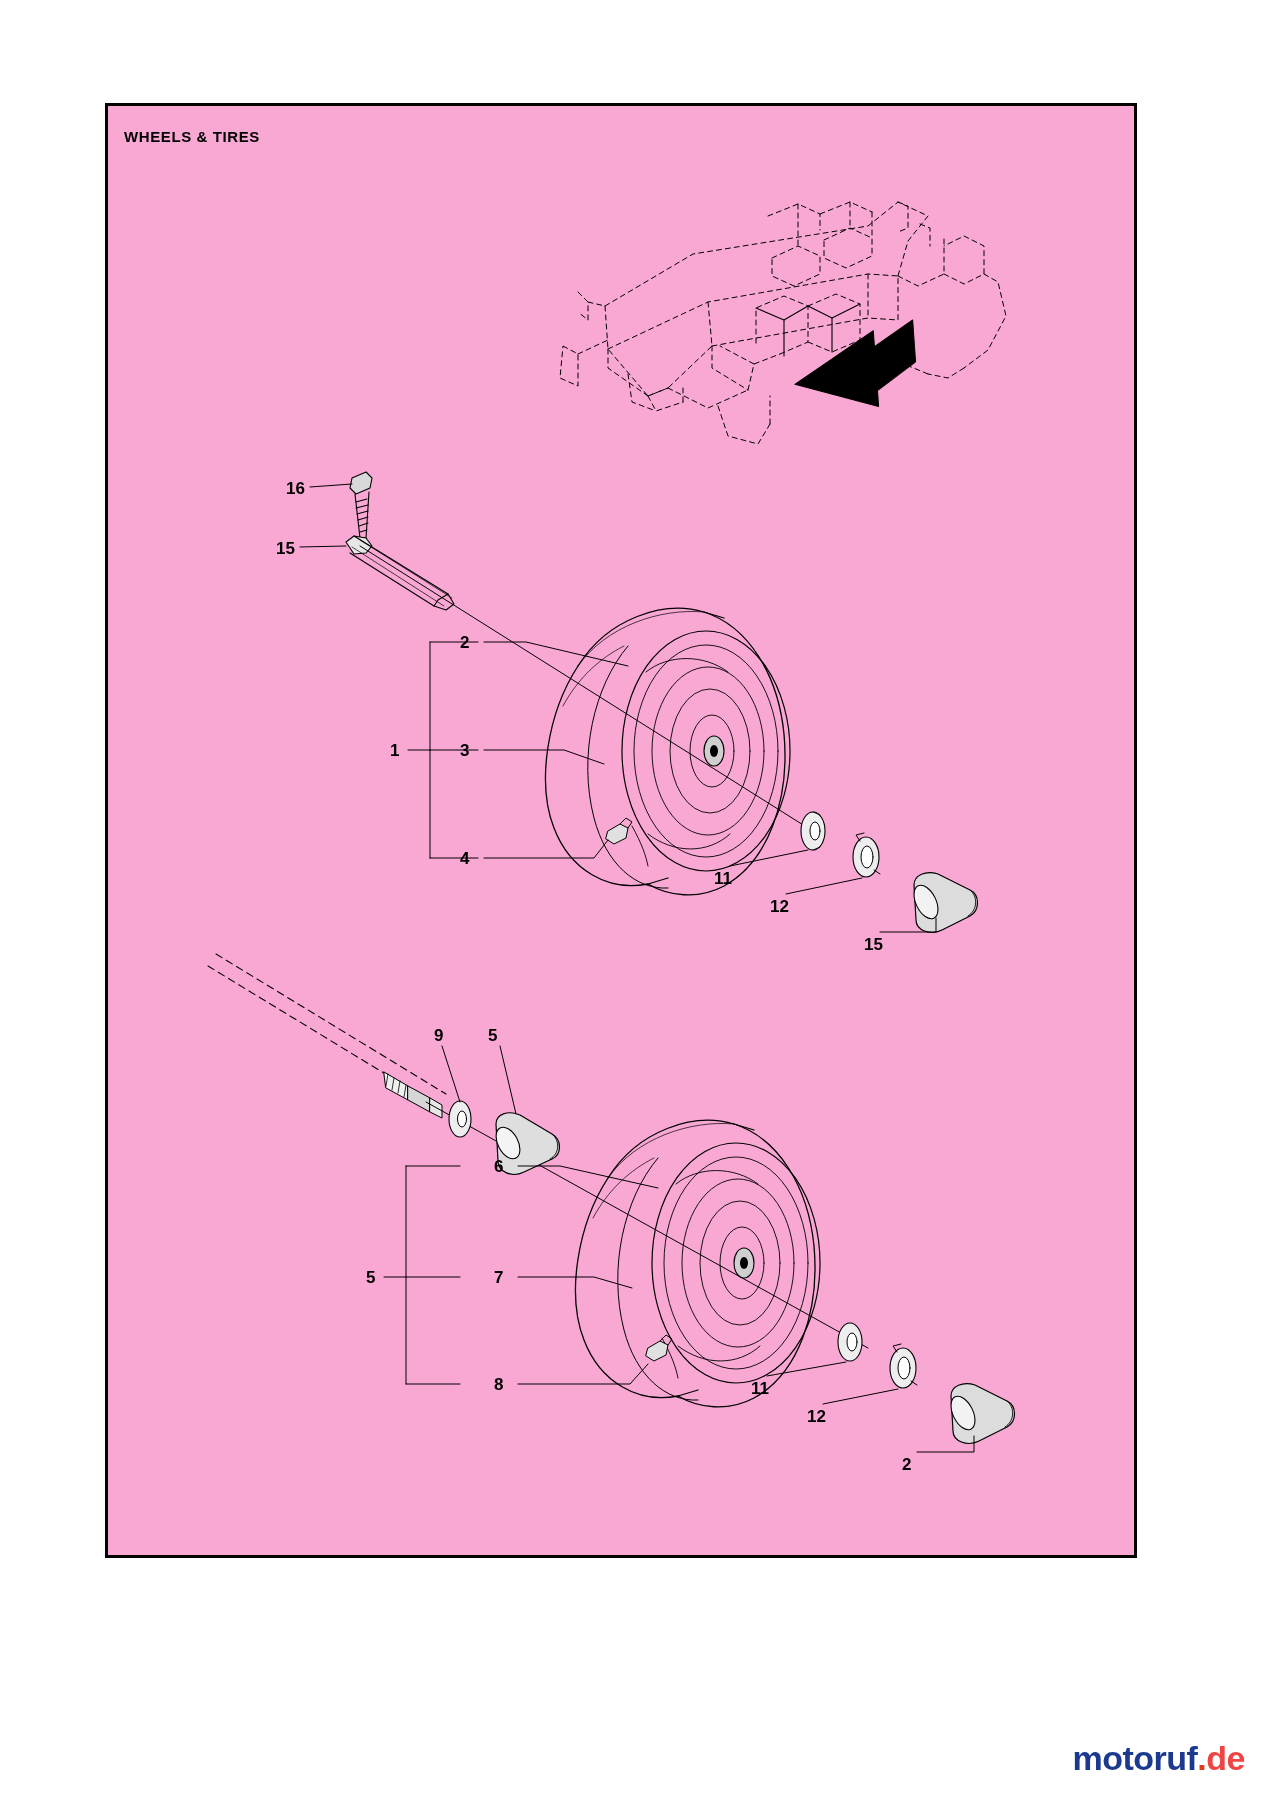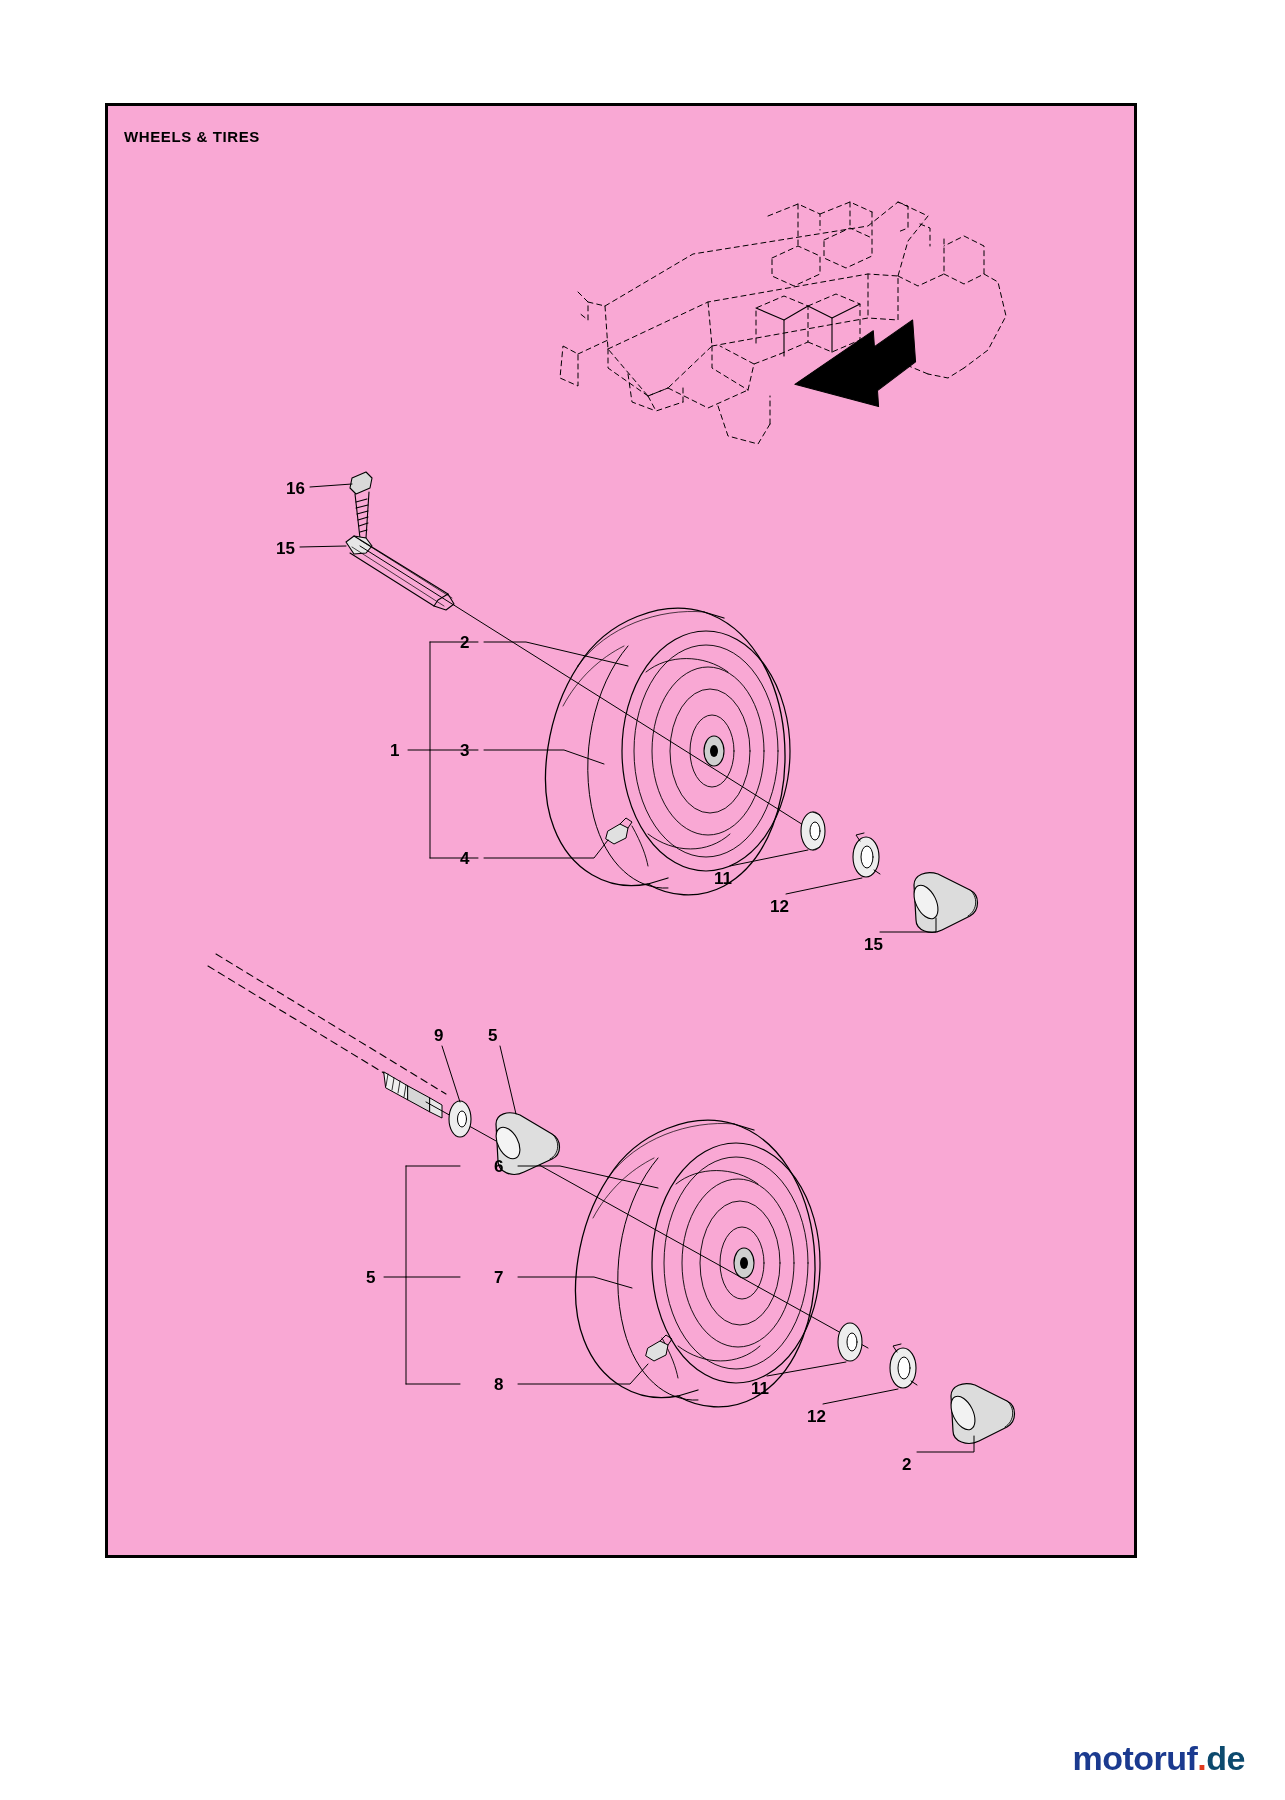--- a/index.html
+++ b/index.html
@@ -63,21 +63,21 @@
     position: absolute;
     right: 40px;
     bottom: 22px;
     font-size: 34px;
     font-family: "Liberation Sans", sans-serif;
     letter-spacing: -0.5px;
     color: #1b3a8f;
     font-weight: bold;
   }
   #watermark .wm-de {
-    color: #0c4a6e;
+    color: #ef4444;
     font-weight: bold;
   }
   #watermark .wm-dot {
     color: #e03a1e;
     font-weight: bold;
   }
 </style>
 </head>
 <body>
 

